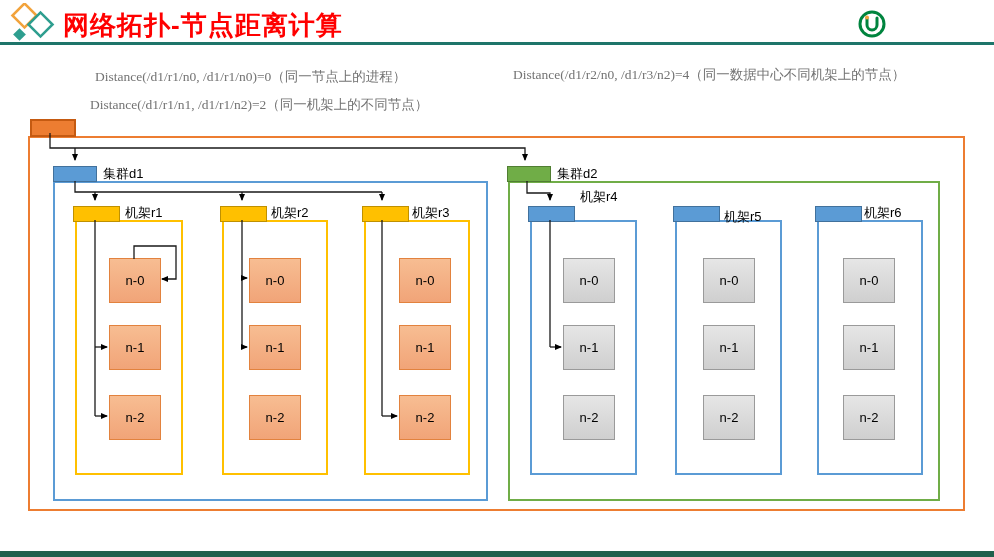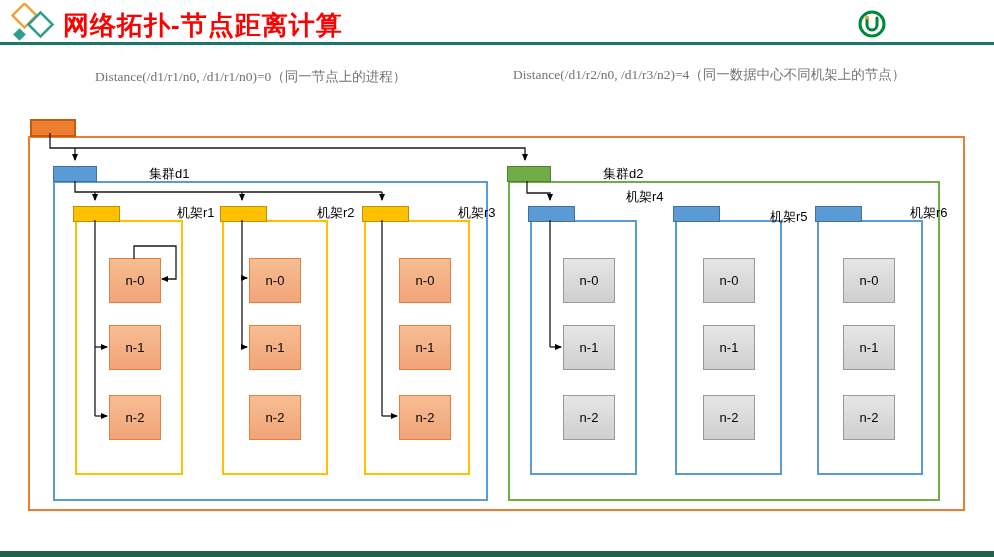--- a/index.html
+++ b/index.html
@@ -20,21 +20,21 @@
   .rack-frame-y{border:2px solid #FFC000;height:251px;top:220px;}
   .rack-frame-b{border:2px solid #5B9BD5;height:251px;top:220px;}
   
   .tagbox{position:absolute;height:14px;z-index:3;}
   #root-box{left:30px;top:119px;width:42px;background:#ED7D31;border:2px solid #C55A11;}
   .cluster-box{width:42px;top:166px;}
   .blue-box{background:#5B9BD5;border:1px solid #41719C;}
   .green-box{background:#70AD47;border:1px solid #507E32;}
   .yellow-box{background:#FFC000;border:1px solid #BF9000;}
   .rack-box{width:45px;top:206px;}
-  .lbl{position:absolute;font-size:13px;color:#000;white-space:nowrap;z-index:3;margin-left:46px;}
+  .lbl{position:absolute;font-size:13px;color:#000;white-space:nowrap;z-index:3;}
   
   .node{position:absolute;width:50px;height:43px;display:flex;align-items:center;justify-content:center;
         font-size:13px;z-index:2;}
   .node-orange{background:linear-gradient(180deg,#F7BD92 0%,#F1A478 100%);border:1px solid #E2823E;}
   .node-gray{background:linear-gradient(180deg,#E6E6E6 0%,#CFCFCF 100%);border:1px solid #9A9A9A;}
   #wires{left:0;top:0;z-index:4;pointer-events:none;}
   #watermark{right:38px;top:508px;font-family:"DejaVu Serif",serif;font-style:italic;
              font-size:21px;color:#E2E2E2;letter-spacing:4px;white-space:nowrap;}
   #footer-bar{left:0;bottom:0;width:994px;height:6px;background:#20604D;}
 </style>
@@ -51,31 +51,32 @@
   <div class="abs" id="title">网络拓扑-节点距离计算</div>
 
   <svg class="abs" style="left:858px;top:10px;" width="28" height="28" viewBox="0 0 28 28">
     <circle cx="14" cy="14" r="12" fill="#fff" stroke="#00843E" stroke-width="3"></circle>
     <path d="M9,8 V15 a5,5 0 0 0 10,0 V8" fill="none" stroke="#00843E" stroke-width="3" stroke-linecap="round"></path>
     <circle cx="9" cy="7.5" r="2" fill="#F2A33C"></circle>
   </svg>
   <div class="abs" id="rule"></div>
 
   <div class="abs formula" style="left:95px;top:68px;">Distance(/d1/r1/n0, /d1/r1/n0)=0（同一节点上的进程）</div>
+  <div class="abs formula" style="left:90px;top:96px;">Distance(/d1/r1/n1, /d1/r1/n2)=2（同一机架上的不同节点）</div>
   <div class="abs formula" style="left:513px;top:66px;">Distance(/d1/r2/n0, /d1/r3/n2)=4（同一数据中心不同机架上的节点）</div>
 
   <div class="tagbox" id="root-box"></div>
   <div class="frame" id="outer-frame"></div>
 
   <div class="tagbox cluster-box blue-box" style="left:53px;"></div>
   <div class="lbl" style="left:103px;top:165px;">集群d1</div>
   <div class="frame" id="d1-frame"></div>
 
   <div class="tagbox rack-box yellow-box" style="left:73px;"></div>
-  <div class="lbl" style="left:131px;top:204px;">机架r1</div>
+  <div class="lbl" style="left:125px;top:204px;">机架r1</div>
   <div class="frame rack-frame-y" style="left:75px;width:104px;"></div>
 
   <div class="tagbox rack-box yellow-box" style="left:220px;"></div>
   <div class="lbl" style="left:271px;top:204px;">机架r2</div>
   <div class="frame rack-frame-y" style="left:222px;width:102px;"></div>
 
   <div class="tagbox rack-box yellow-box" style="left:362px;"></div>
   <div class="lbl" style="left:412px;top:204px;">机架r3</div>
   <div class="frame rack-frame-y" style="left:364px;width:102px;"></div>
 

